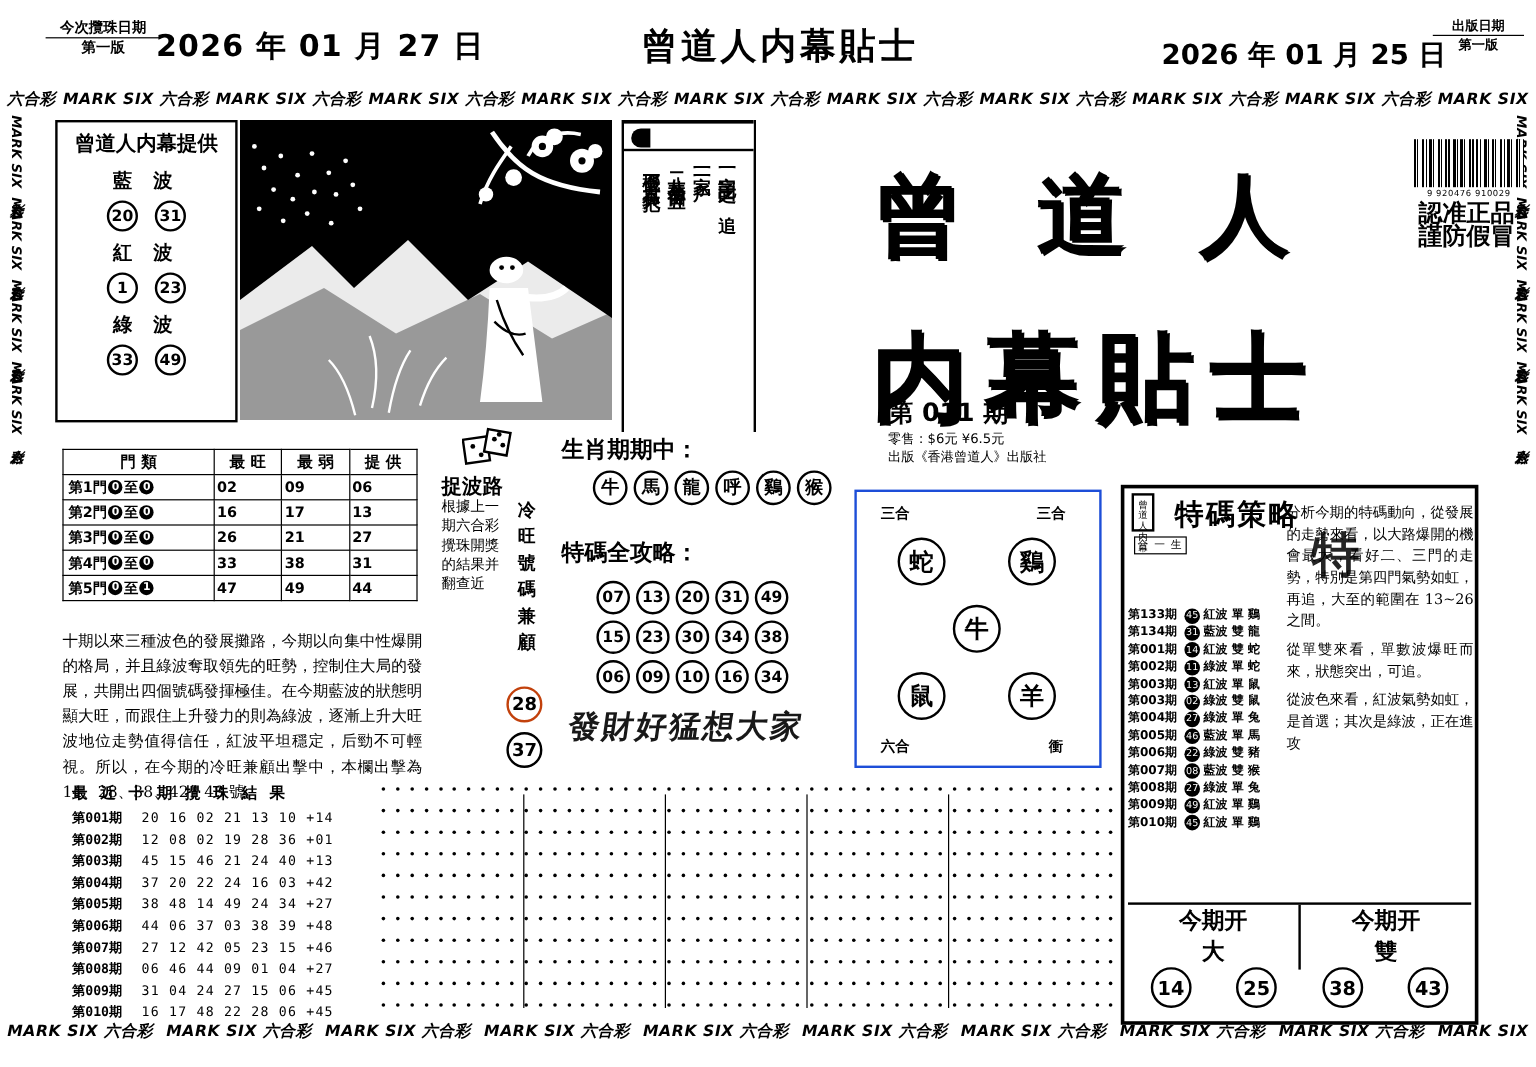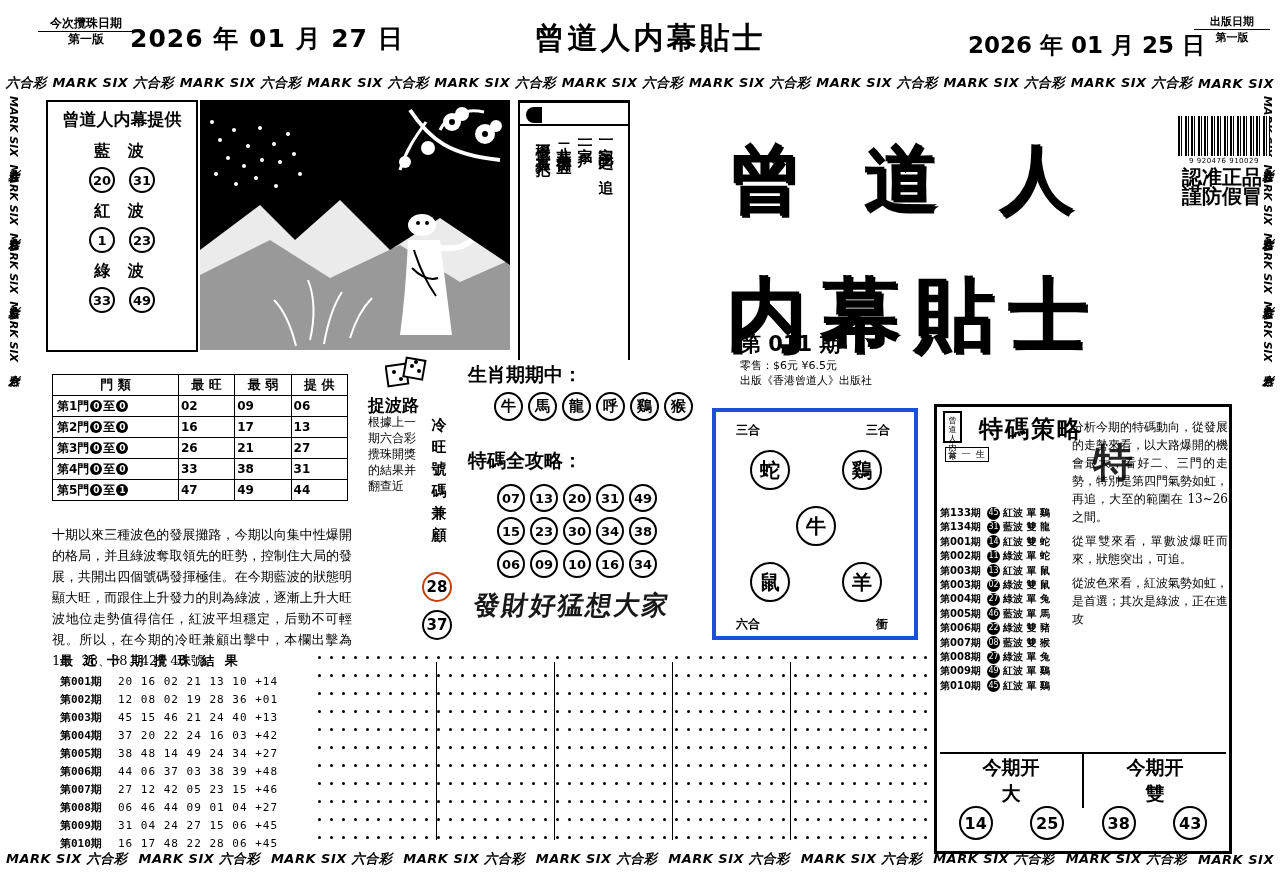--- a/index.html
+++ b/index.html
@@ -223,21 +223,21 @@
   }
   .brush-cal {
     position: absolute; left: 474px; top: 588px; font-size: 26px; font-weight: bold;
     font-family: "DejaVu Serif", serif; letter-spacing: 2px;
     transform: skewX(-8deg); opacity: 0.9;
   }
 
   
   .sanhe-box {
     position: absolute; left: 712px; top: 408px; width: 206px; height: 232px;
-    border: 4px solid #1d4ed8;
+    border: 2px solid #1d4ed8;
   }
   .sanhe-box .lbl {
     position: absolute; font-size: 12px; font-weight: bold;
     font-family: "DejaVu Serif", serif;
   }
   .sanhe-box .sh-ball {
     position: absolute; width: 40px; height: 40px; border: 2px solid #000;
     border-radius: 50%; display: flex; align-items: center; justify-content: center;
     font-size: 20px; font-weight: bold; font-family: "DejaVu Serif", serif;
   }

